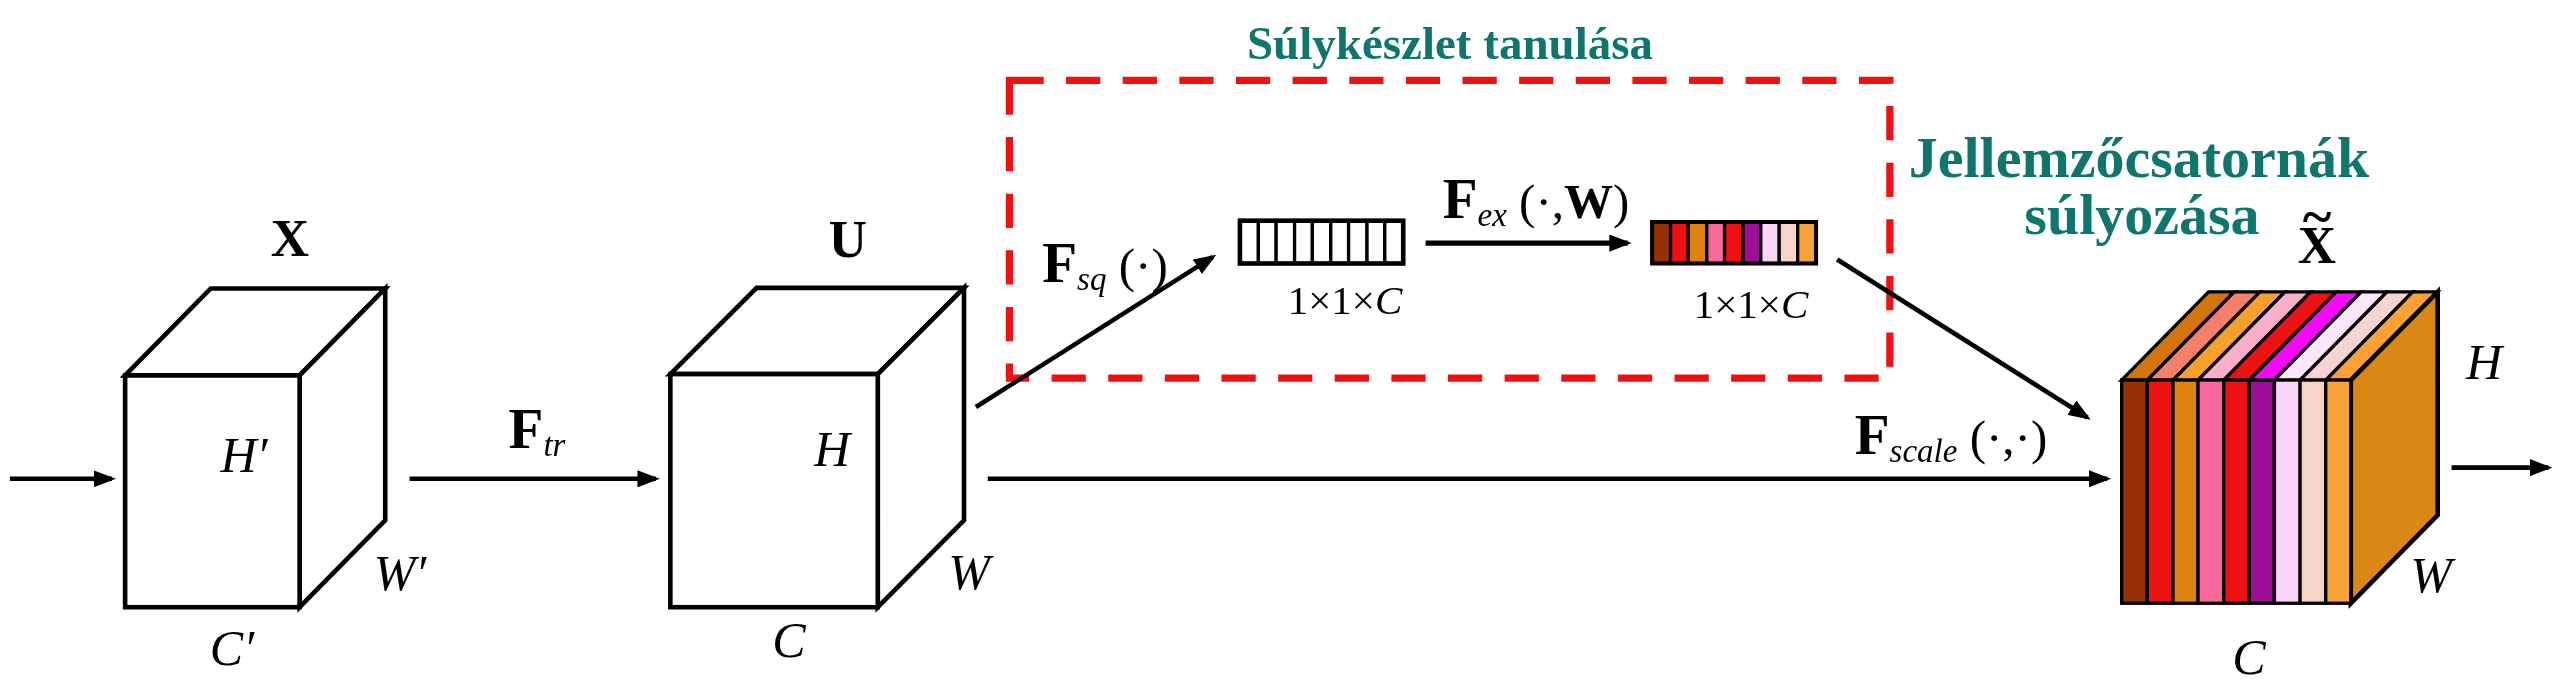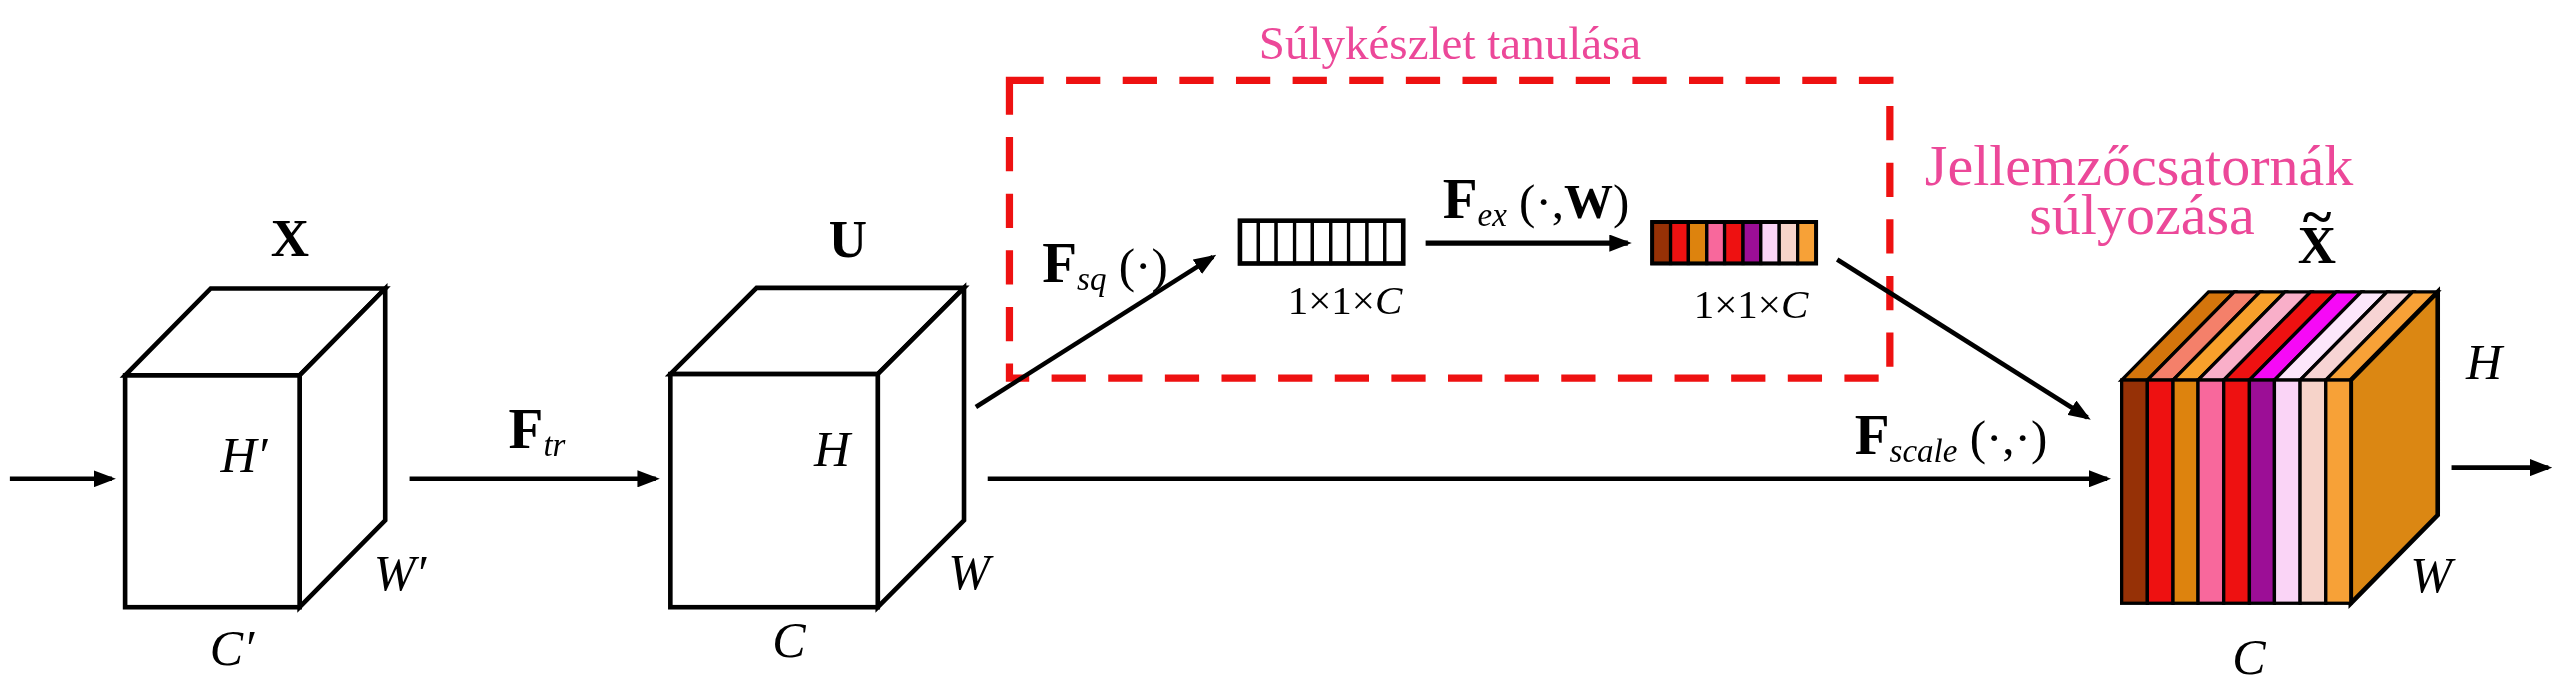--- a/index.html
+++ b/index.html
@@ -12,21 +12,21 @@
   }
   #shapes{position:absolute;left:0;top:0;}
   .lbl{
     position:absolute;
     transform:translate(-50%,-50%);
     white-space:nowrap;
     line-height:1;
     color:#000;
     font-family:"Liberation Serif","DejaVu Serif",serif;
   }
-  .red{color:#ec4899;font-weight:normal;}
+  .red{color:#0f766e;font-weight:bold;}
   .dim{font-size:41px;margin-left:19px;}
   .dim .c{font-style:italic;}
   .tensor-name{font-size:53px;font-weight:bold;}
   .axis{font-size:50px;font-style:italic;}
   .op{font-size:57px;font-weight:bold;}
   .op .sub{font-size:0.58em;font-style:italic;font-weight:normal;vertical-align:-0.22em;}
   .op .args{font-size:0.86em;font-weight:normal;}
   .op .argsb{font-size:0.86em;font-weight:bold;}
   .title-top{font-size:47px;}
   .title-right{font-size:58px;}
@@ -126,21 +126,21 @@
   <div class="lbl op" style="left:537px;top:431px;">
     <span>F</span><span class="sub">tr</span><span class="args"></span>
   </div>
 
   <div class="lbl tensor-name" style="left:848px;top:239px;">U</div>
   <div class="lbl axis" style="left:832px;top:449px;">H</div>
   <div class="lbl axis" style="left:969px;top:572px;">W</div>
   <div class="lbl axis" style="left:789px;top:640px;">C</div>
 
   <div class="lbl red title-top" style="left:1450px;top:43px;">Súlykészlet tanulása</div>
-  <div class="lbl red title-right" style="left:2139px;top:158px;margin-top:8px;">Jellemzőcsatornák</div>
+  <div class="lbl red title-right" style="left:2139px;top:158px;">Jellemzőcsatornák</div>
   <div class="lbl red title-right" style="left:2142px;top:215px;">súlyozása</div>
 
   <div class="lbl op" style="left:1088px;top:265px;margin-left:17px;">
     <span>F</span><span class="sub">sq</span><span class="args"> (·)</span>
   </div>
 
   <div class="lbl dim" style="left:1326px;top:300px;">
     <span>1×1×</span><span class="c">C</span>
   </div>
 

